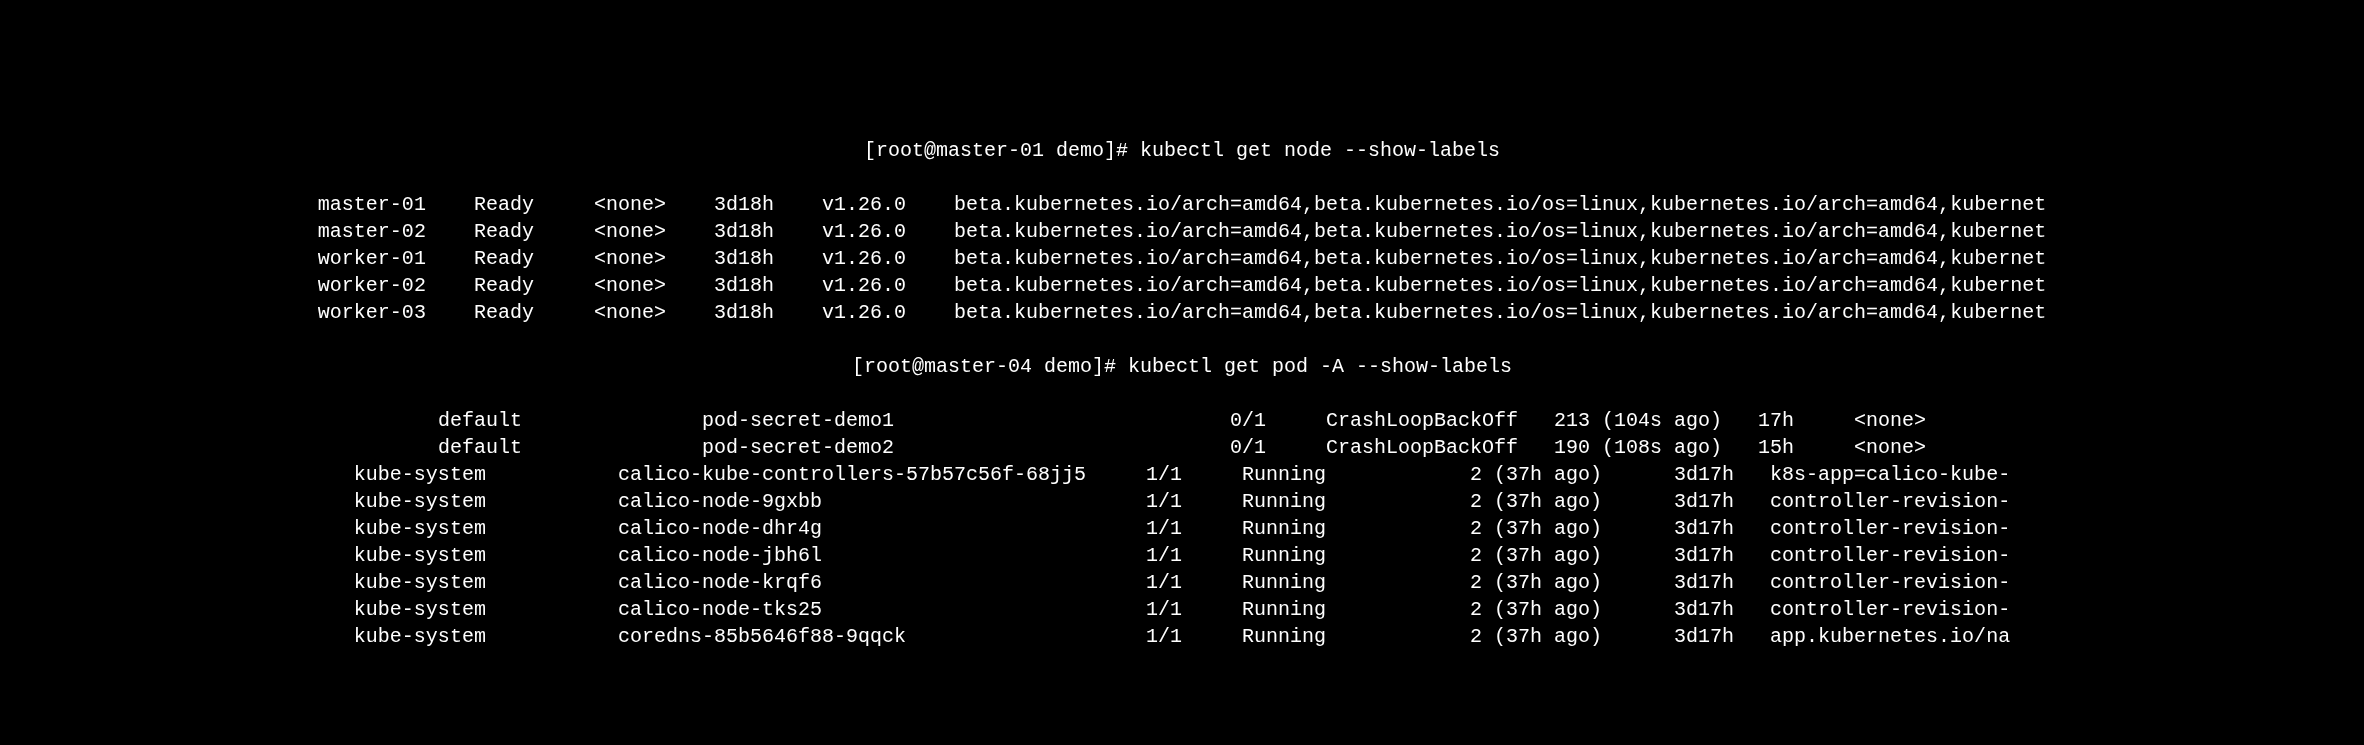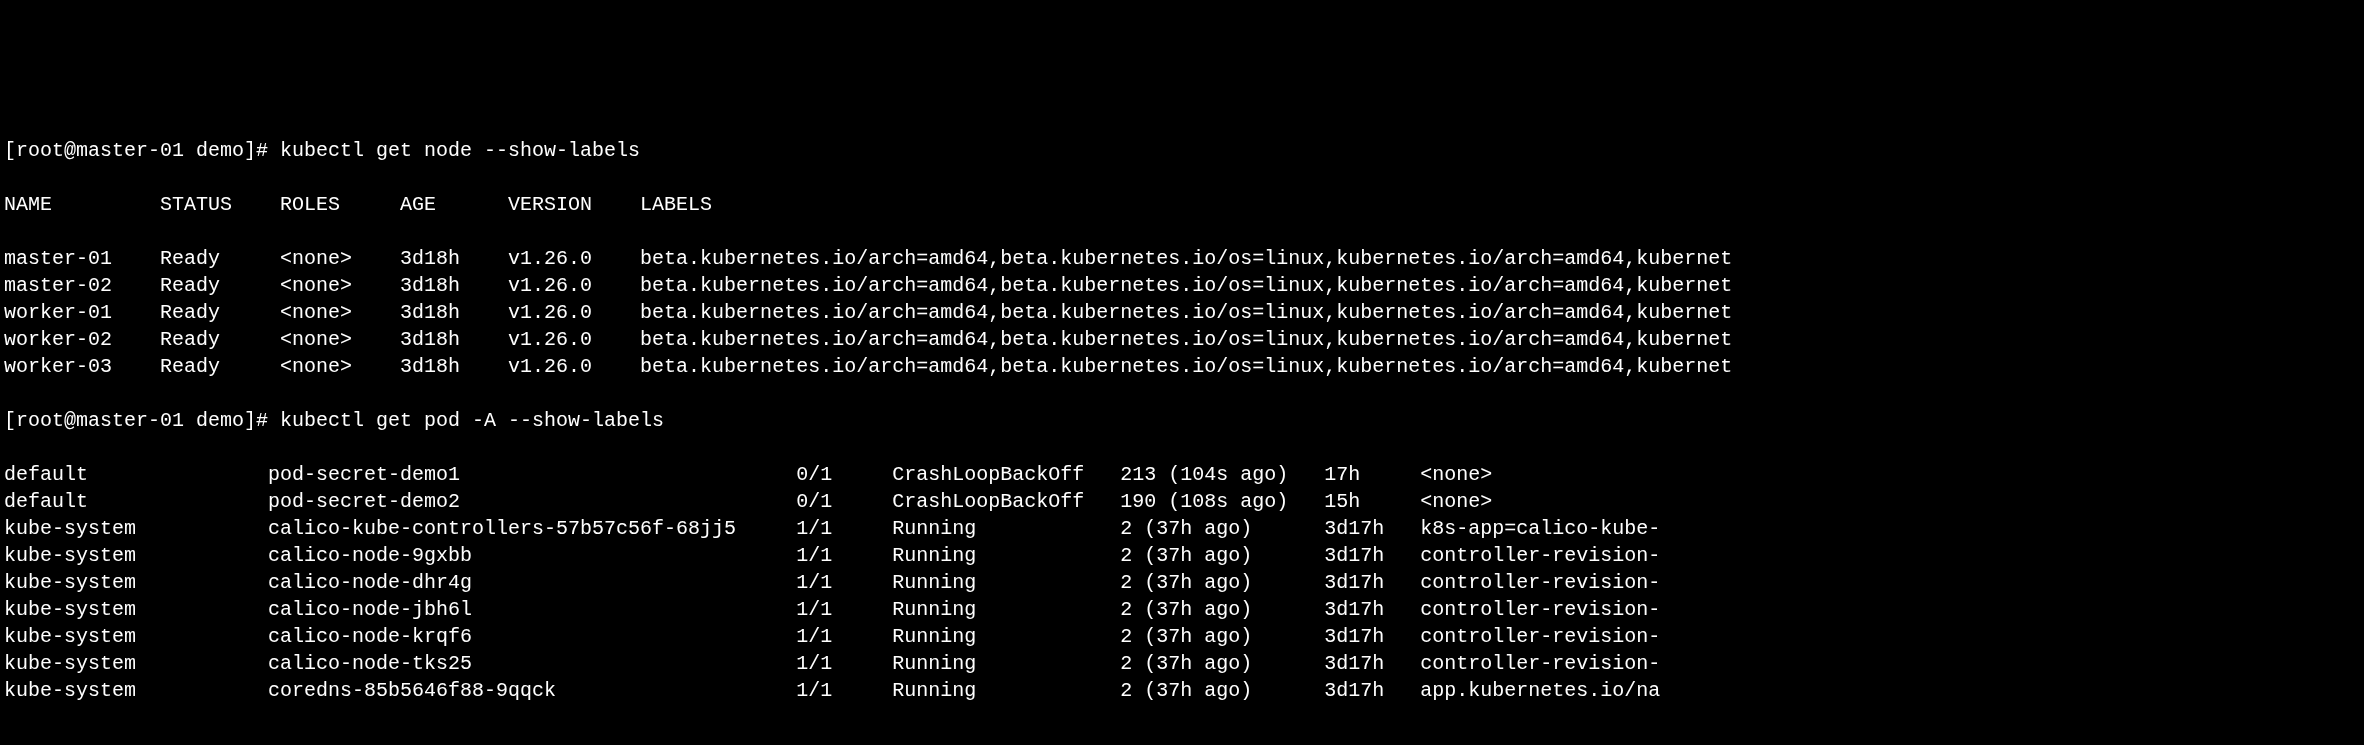--- a/index.html
+++ b/index.html
@@ -11,29 +11,29 @@
       font-size: 20px;
       line-height: 1.35;
       white-space: pre;
       overflow: hidden;
     }
     .terminal {
       padding: 2px 4px;
     }
     .line {
       white-space: pre;
+      text-align: center;
     }
   </style>
 </head>
 <body>
 
 
 
 <div class="terminal">
 <div class="line">[root@master-01 demo]# kubectl get node --show-labels</div>
-<div class="line">NAME         STATUS    ROLES     AGE      VERSION    LABELS</div>
 <div id="node-rows"><div class="line">master-01    Ready     &lt;none&gt;    3d18h    v1.26.0    beta.kubernetes.io/arch=amd64,beta.kubernetes.io/os=linux,kubernetes.io/arch=amd64,kubernet</div><div class="line">master-02    Ready     &lt;none&gt;    3d18h    v1.26.0    beta.kubernetes.io/arch=amd64,beta.kubernetes.io/os=linux,kubernetes.io/arch=amd64,kubernet</div><div class="line">worker-01    Ready     &lt;none&gt;    3d18h    v1.26.0    beta.kubernetes.io/arch=amd64,beta.kubernetes.io/os=linux,kubernetes.io/arch=amd64,kubernet</div><div class="line">worker-02    Ready     &lt;none&gt;    3d18h    v1.26.0    beta.kubernetes.io/arch=amd64,beta.kubernetes.io/os=linux,kubernetes.io/arch=amd64,kubernet</div><div class="line">worker-03    Ready     &lt;none&gt;    3d18h    v1.26.0    beta.kubernetes.io/arch=amd64,beta.kubernetes.io/os=linux,kubernetes.io/arch=amd64,kubernet</div></div>
-<div class="line">[root@master-01 demo]# kubectl get pod -A --show-labels</div>
+<div class="line">[root@master-04 demo]# kubectl get pod -A --show-labels</div>
 <div id="pod-rows"><div class="line">default               pod-secret-demo1                            0/1     CrashLoopBackOff   213 (104s ago)   17h     &lt;none&gt;</div><div class="line">default               pod-secret-demo2                            0/1     CrashLoopBackOff   190 (108s ago)   15h     &lt;none&gt;</div><div class="line">kube-system           calico-kube-controllers-57b57c56f-68jj5     1/1     Running            2 (37h ago)      3d17h   k8s-app=calico-kube-</div><div class="line">kube-system           calico-node-9gxbb                           1/1     Running            2 (37h ago)      3d17h   controller-revision-</div><div class="line">kube-system           calico-node-dhr4g                           1/1     Running            2 (37h ago)      3d17h   controller-revision-</div><div class="line">kube-system           calico-node-jbh6l                           1/1     Running            2 (37h ago)      3d17h   controller-revision-</div><div class="line">kube-system           calico-node-krqf6                           1/1     Running            2 (37h ago)      3d17h   controller-revision-</div><div class="line">kube-system           calico-node-tks25                           1/1     Running            2 (37h ago)      3d17h   controller-revision-</div><div class="line">kube-system           coredns-85b5646f88-9qqck                    1/1     Running            2 (37h ago)      3d17h   app.kubernetes.io/na</div></div>
 </div>
 
 
 
 
 </body></html>

